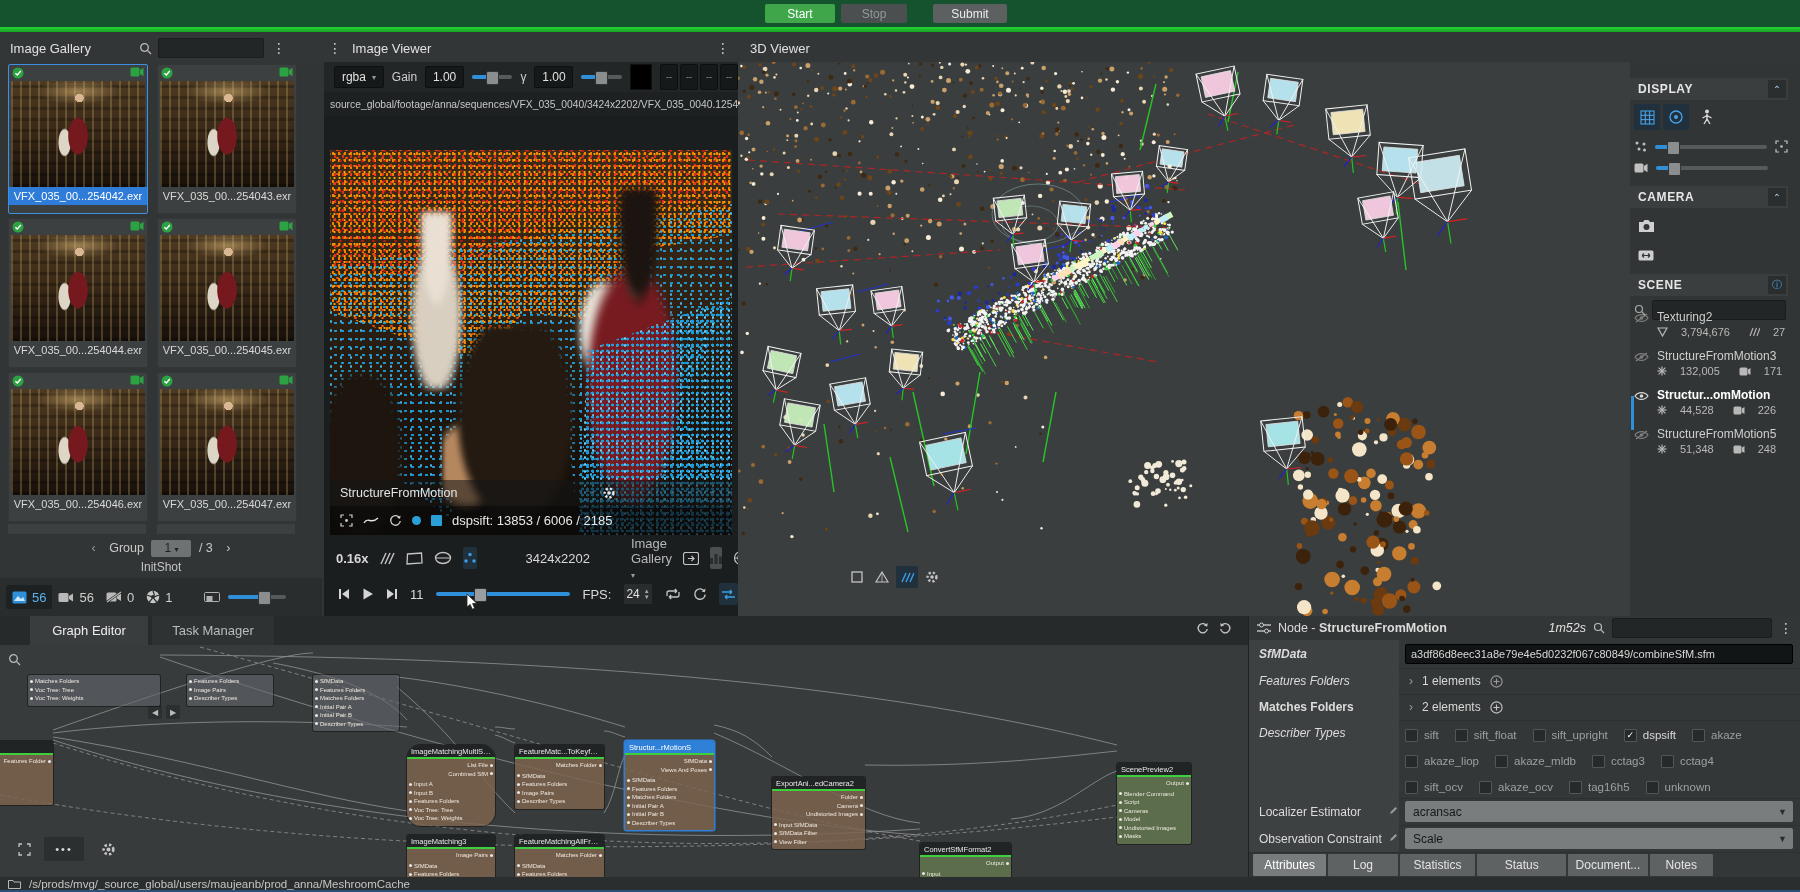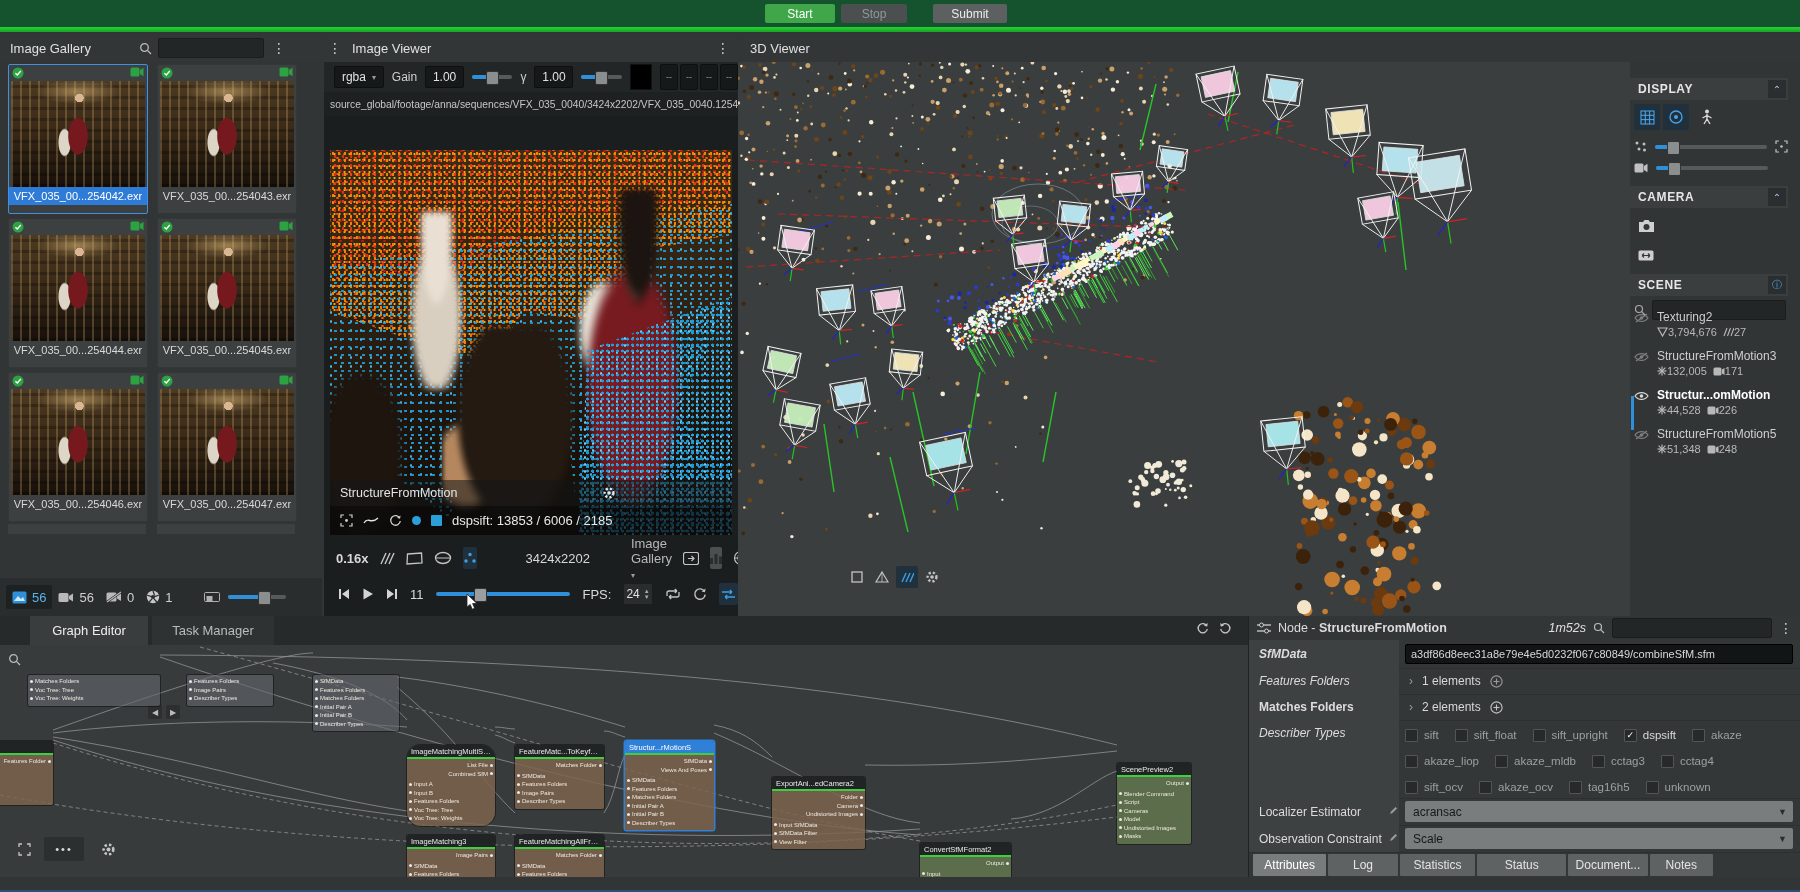--- a/index.html
+++ b/index.html
@@ -55,21 +55,21 @@
     clip-path:polygon(64% 52%,100% 38%,100% 100%,62% 100%);opacity:.95;}
   .fig{position:absolute;filter:blur(3px);}
   
   #v3dwrap{left:738px;top:62px;width:1062px;height:554px;background:#3b3e3e;overflow:hidden;}
   .side-sec{position:absolute;left:1630px;width:158px;background:#3a3e3f;height:22px;display:flex;align-items:center;justify-content:space-between;}
   .side-sec b{font-size:12px;letter-spacing:.6px;color:#e6e6e6;margin-left:8px;}
   .collbtn{width:18px;height:18px;background:#2b2e2e;color:#9fc4e8;font-size:10px;display:flex;align-items:center;justify-content:center;margin-right:2px;}
   .scene-item{position:absolute;left:1634px;width:156px;display:flex;gap:8px;align-items:flex-start;}
   .scene-name{font-size:12px;color:#cfcfcf;white-space:nowrap;overflow:hidden;max-width:128px;}
   .scene-name.bold{font-weight:bold;color:#fff;}
-  .scene-stats{font-size:11px;color:#b8b8b8;display:flex;align-items:center;gap:0;margin-top:2px;}
+  .scene-stats{font-size:11px;color:#b8b8b8;display:flex;align-items:center;gap:13px;margin-top:2px;}
   .ico{display:inline-flex;align-items:center;justify-content:center;}
   .ibtn{position:absolute;display:flex;align-items:center;justify-content:center;border-radius:2px;}
   .ibtn.on{background:#21303d;}
   .ibtn.lt{background:#4b4f4f;}
   
   #bottom{left:0;top:616px;width:1800px;height:261px;background:#272a2a;}
   #graphbg{position:absolute;left:0;top:29px;width:1248px;height:232px;background:#383b3b;overflow:hidden;}
   .gtab{position:absolute;top:0;height:29px;display:flex;align-items:center;justify-content:center;font-size:13px;color:#b8bcbc;background:#2f3232;}
   .gtab.sel{background:#3a3d3d;color:#eee;}
   .gnode{position:absolute;font-size:6px;color:#efe9df;border-radius:2px;overflow:hidden;box-shadow:0 0 0 1px rgba(0,0,0,.4);}
@@ -231,20 +231,28 @@
               </svg>
             </span>
           </div>
           <div class="img"></div>
           <div class="lbl">VFX_035_00...254047.exr</div>
         </div>
       </div>
     <div class="abs" style="left:8px;top:462px;width:138px;height:10px;background:#3d4040;"></div>
     <div class="abs" style="left:157px;top:462px;width:138px;height:10px;background:#3d4040;"></div>
 
+    <div class="abs" style="left:0;top:478px;width:322px;text-align:center;font-size:12.5px;color:#c9c9c9;">
+      <span style="color:#9a9a9a;margin-right:10px;">‹</span>
+      <span>Group</span>
+      <span style="display:inline-block;width:40px;height:17px;background:#6f7273;color:#1d2020;border-radius:2px;margin:0 4px;font-size:12px;line-height:17px;"><span>1</span> <span style="font-size:8px;">▾</span></span>
+      <span>/ 3</span>
+      <span style="color:#c9c9c9;margin-left:10px;">›</span>
+      <div style="margin-top:3px;font-size:12px;color:#c4c4c4;">InitShot</div>
+    </div>
 
     <div class="abs" style="left:0;top:516px;width:322px;height:38px;background:#2a2d2d;display:flex;align-items:center;padding-left:6px;box-sizing:border-box;">
       <span class="chip" style="background:#1e2121;">
         <span class="ico">
             <svg width="15" height="13" viewBox="0 0 15 13">
               <rect x="0.5" y="0.5" width="14" height="12" rx="1.5" fill="#2f8fd8"></rect>
               <path d="M2 10 L6 5 L9 8 L11 6 L13 10 Z" fill="#cfe8fa"></path>
             </svg>
           </span>
         <span style="color:#5ab2ee;font-size:13px;">56</span>
@@ -3092,20 +3100,28 @@
           <div class="ntab sel" style="width: 74px;">Attributes</div>
           <div class="ntab" style="width: 70px;">Log</div>
           <div class="ntab" style="width: 76px;">Statistics</div>
           <div class="ntab" style="width: 90px;">Status</div>
           <div class="ntab" style="width: 80px;">Document...</div>
           <div class="ntab" style="width: 64px;">Notes</div>
         </div>
     </div>
   </div>
 
+  <div id="statusbar" class="abs">
+    <span class="ico" style="margin-left:8px;">
+        <svg width="13" height="10" viewBox="0 0 13 10">
+          <path d="M0.5 1.5 H5 L6 3 H12.5 V9.5 H0.5 Z" fill="none" stroke="#b8b8b8" stroke-width="1"></path>
+        </svg>
+      </span>
+    <span>/s/prods/mvg/_source_global/users/maujeanb/prod_anna/MeshroomCache</span>
+  </div>
   <div id="bluetrim" class="abs"></div>
 <div class="scene-item" style="top: 310px; position: absolute; left: 1634px;">
       <span class="ico" style="margin-top:3px;">
         <svg width="15" height="10" viewBox="0 0 15 10" opacity="0.45">
           <path d="M1 5 C4 0.5 11 0.5 14 5 C11 9.5 4 9.5 1 5 Z" fill="none" stroke="#d8d8d8" stroke-width="1.2"></path>
           <circle cx="7.5" cy="5" r="1.8" fill="#d8d8d8"></circle>
           <line x1="2" y1="9" x2="13" y2="1" stroke="#d8d8d8" stroke-width="1.2"></line>
         </svg>
       </span>
       <div>

